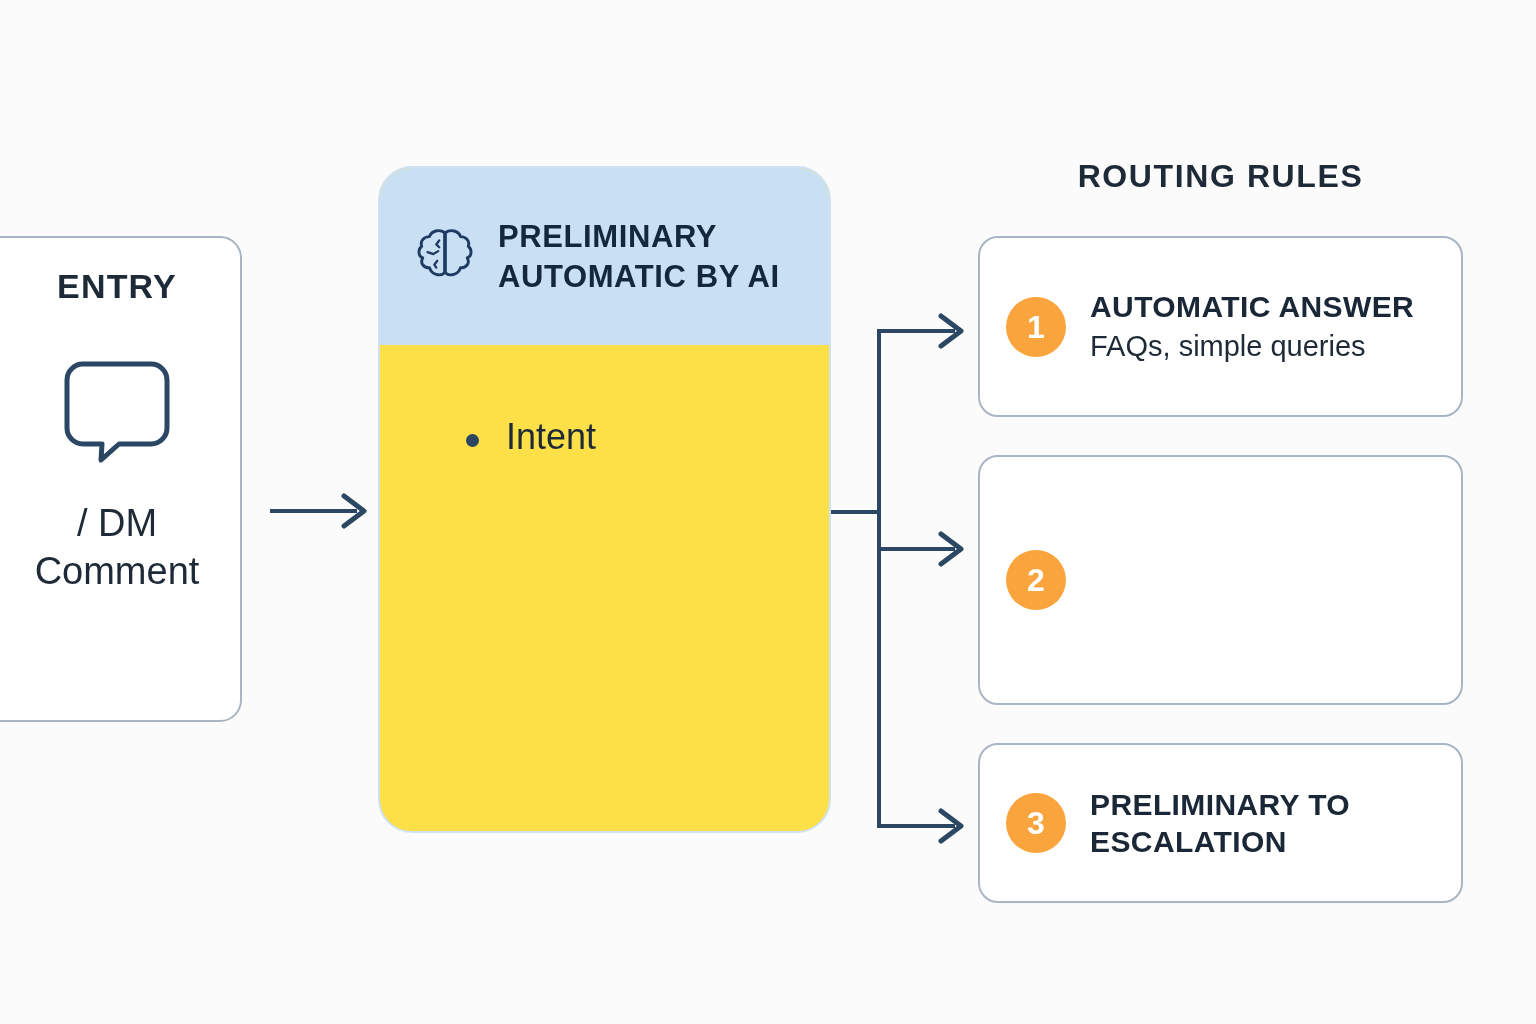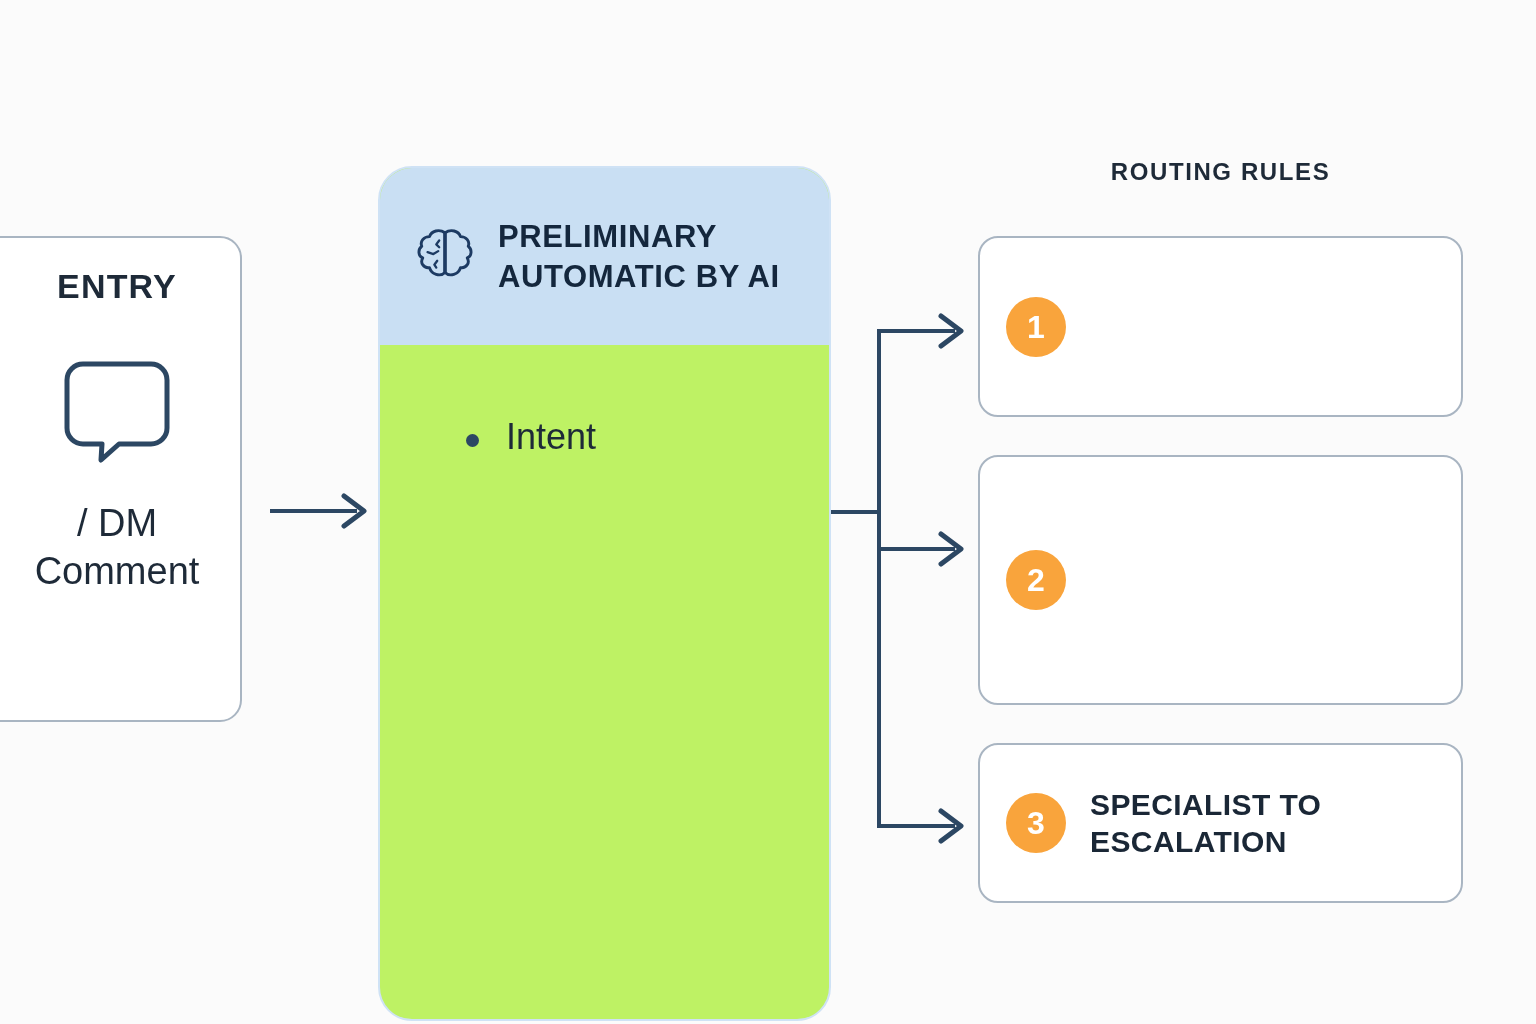--- a/index.html
+++ b/index.html
@@ -44,22 +44,22 @@
     line-height:1.25;
     text-align:center;
     color:#1e2a38;
     padding-left:52px;
   }
 
   
   .ai-card{
     position:absolute;
     left:378px; top:166px;
-    width:453px; height:855px;
-    background:#bef264;
+    width:453px; height:667px;
+    background:#fde047;
     border:2px solid #cfe2f5;
     border-radius:34px;
     overflow:hidden;
   }
   .ai-head{
     background:#c9dff3;
     height:177px;
     display:flex;
     align-items:center;
     gap:22px;
@@ -92,21 +92,21 @@
     border-radius:50%;
     background:#2c4763;
   }
 
   
   .routing-title{
     position:absolute;
     left:978px; top:158px;
     width:485px;
     text-align:center;
-    font-size:24px;
+    font-size:32px;
     font-weight:700;
     letter-spacing:1.6px;
     color:#1e2a38;
   }
   .rule-card{
     position:absolute;
     left:978px;
     width:485px;
     background:#ffffff;
     border:2px solid #a9b5c2;
@@ -196,31 +196,35 @@
       <ul class="ai-list">
         <li>Intent</li>
       </ul>
     </div>
   </div>
 
   <div class="routing-title">ROUTING RULES</div>
 
   <div class="rule-card rule-1">
     <div class="badge">1</div>
+    <div class="rule-text">
+      <div class="rule-title">AUTOMATIC ANSWER</div>
+      <div class="rule-desc">FAQs, simple queries</div>
+    </div>
   </div>
 
   <div class="rule-card rule-2">
     <div class="badge">2</div>
   </div>
 
   <div class="rule-card rule-3">
     <div class="badge">3</div>
     <div class="rule-text">
       <div class="rule-title">
-        <div>SPECIALIST TO</div>
+        <div>PRELIMINARY TO</div>
         <div>ESCALATION</div>
       </div>
     </div>
   </div>
 
   <svg class="connectors" viewBox="0 0 1536 1024">
     <g stroke="#2c4763" stroke-width="4" fill="none" stroke-linecap="butt" stroke-linejoin="miter">
 
       <line x1="270" y1="511" x2="357" y2="511"></line>
       <polyline points="344,496 364,511 344,526" stroke-width="5" stroke-linecap="round" stroke-linejoin="round"></polyline>

